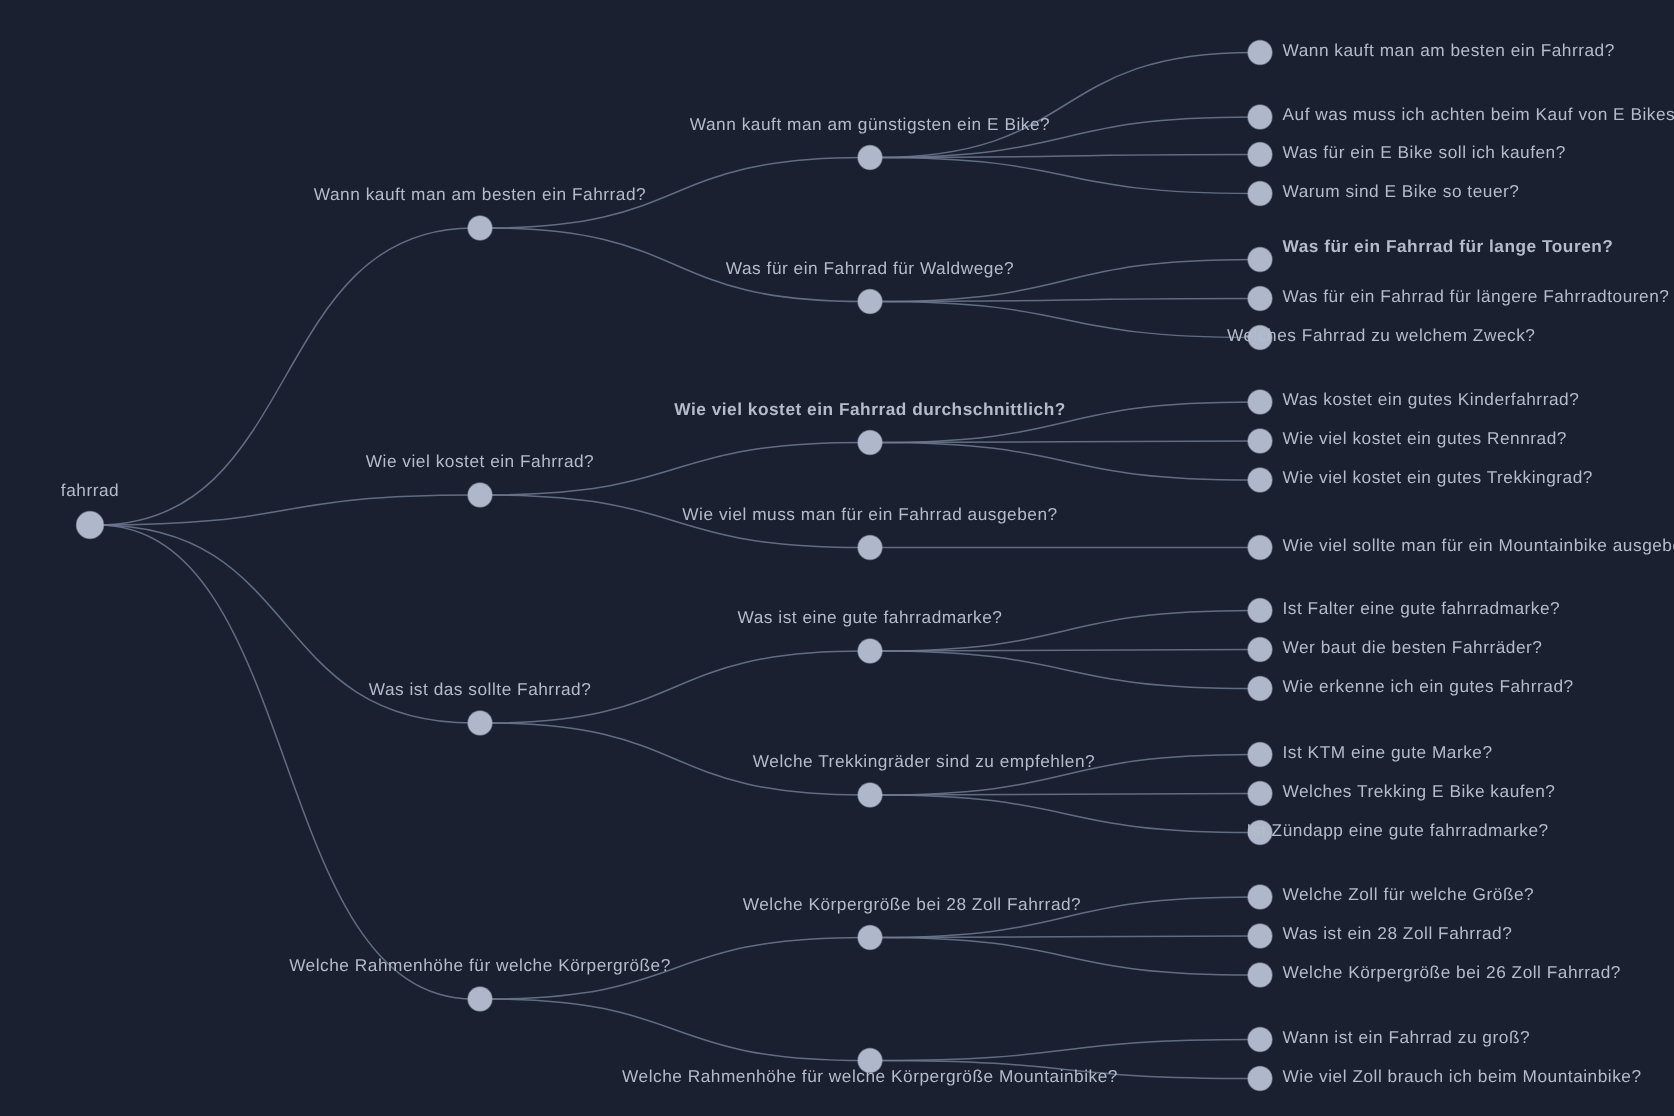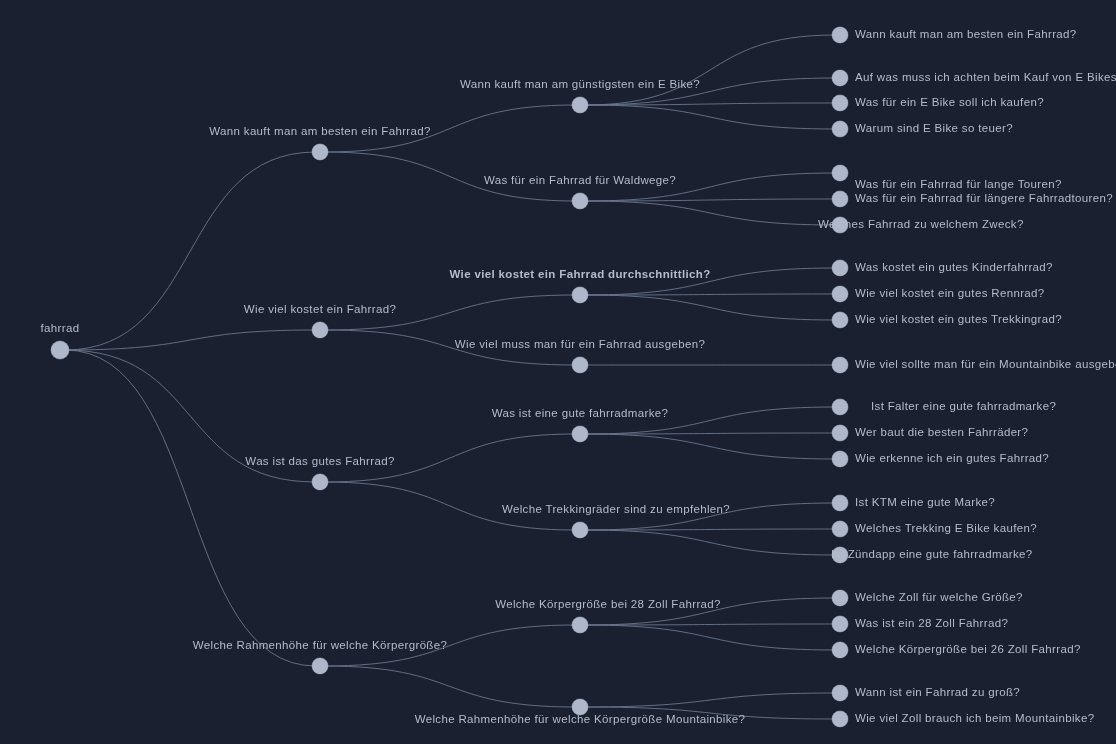--- a/index.html
+++ b/index.html
@@ -89,21 +89,21 @@
       <path d="M 584.4 707 C 722.56 707, 697.44 719, 835.6 719" fill="none" stroke="#6e7a92" stroke-width="1" stroke-opacity="0.85"></path>
     </svg>
   <div id="nodes">
       <div class="node" style="left: 60px; top: 350px; width: 18px; height: 18px; background: rgb(174, 184, 202);"></div>
       <div class="node-label label-above" style="color: rgb(180, 188, 201); left: 60px; top: 334px;">fahrrad</div>
       <div class="node" style="left: 320px; top: 152px; width: 16px; height: 16px; background: rgb(174, 184, 202);"></div>
       <div class="node-label label-above" style="color: rgb(180, 188, 201); left: 320px; top: 137px;">Wann kauft man am besten ein Fahrrad?</div>
       <div class="node" style="left: 320px; top: 330px; width: 16px; height: 16px; background: rgb(174, 184, 202);"></div>
       <div class="node-label label-above" style="color: rgb(180, 188, 201); left: 320px; top: 315px;">Wie viel kostet ein Fahrrad?</div>
       <div class="node" style="left: 320px; top: 482px; width: 16px; height: 16px; background: rgb(174, 184, 202);"></div>
-      <div class="node-label label-above" style="color: rgb(180, 188, 201); left: 320px; top: 467px;">Was ist das gutes Fahrrad?</div>
+      <div class="node-label label-above" style="color: rgb(180, 188, 201); left: 320px; top: 467px;">Was ist das sollte Fahrrad?</div>
       <div class="node" style="left: 320px; top: 666px; width: 16px; height: 16px; background: rgb(174, 184, 202);"></div>
       <div class="node-label label-above" style="color: rgb(180, 188, 201); left: 320px; top: 651px;">Welche Rahmenhöhe für welche Körpergröße?</div>
       <div class="node" style="left: 580px; top: 105px; width: 16px; height: 16px; background: rgb(174, 184, 202);"></div>
       <div class="node-label label-above" style="color: rgb(180, 188, 201); left: 580px; top: 90px; text-align: right;">Wann kauft man am günstigsten ein E Bike?</div>
       <div class="node" style="left: 580px; top: 201px; width: 16px; height: 16px; background: rgb(174, 184, 202);"></div>
       <div class="node-label label-above" style="color: rgb(180, 188, 201); left: 580px; top: 186px;">Was für ein Fahrrad für Waldwege?</div>
       <div class="node" style="left: 580px; top: 295px; width: 16px; height: 16px; background: rgb(174, 184, 202);"></div>
       <div class="node-label label-above" style="color: rgb(180, 188, 201); left: 580px; top: 280px; font-weight: bold;">Wie viel kostet ein Fahrrad durchschnittlich?</div>
       <div class="node" style="left: 580px; top: 365px; width: 16px; height: 16px; background: rgb(174, 184, 202);"></div>
       <div class="node-label label-above" style="color: rgb(180, 188, 201); left: 580px; top: 350px;">Wie viel muss man für ein Fahrrad ausgeben?</div>
@@ -117,35 +117,35 @@
       <div class="node-label label-above" style="color: rgb(180, 188, 201); left: 580px; top: 725px;">Welche Rahmenhöhe für welche Körpergröße Mountainbike?</div>
       <div class="node" style="left: 840px; top: 35px; width: 16px; height: 16px; background: rgb(174, 184, 202);"></div>
       <div class="node-label label-right" style="color: rgb(180, 188, 201); left: 855px; top: 35px;">Wann kauft man am besten ein Fahrrad?</div>
       <div class="node" style="left: 840px; top: 78px; width: 16px; height: 16px; background: rgb(174, 184, 202);"></div>
       <div class="node-label label-right" style="color: rgb(180, 188, 201); left: 855px; top: 78px;">Auf was muss ich achten beim Kauf von E Bikes?</div>
       <div class="node" style="left: 840px; top: 103px; width: 16px; height: 16px; background: rgb(174, 184, 202);"></div>
       <div class="node-label label-right" style="color: rgb(180, 188, 201); left: 855px; top: 103px;">Was für ein E Bike soll ich kaufen?</div>
       <div class="node" style="left: 840px; top: 129px; width: 16px; height: 16px; background: rgb(174, 184, 202);"></div>
       <div class="node-label label-right" style="color: rgb(180, 188, 201); left: 855px; top: 129px;">Warum sind E Bike so teuer?</div>
       <div class="node" style="left: 840px; top: 173px; width: 16px; height: 16px; background: rgb(174, 184, 202);"></div>
-      <div class="node-label label-right" style="color: rgb(180, 188, 201); left: 855px; top: 185px;">Was für ein Fahrrad für lange Touren?</div>
+      <div class="node-label label-right" style="color: rgb(180, 188, 201); left: 855px; top: 166px; font-weight: bold;">Was für ein Fahrrad für lange Touren?</div>
       <div class="node" style="left: 840px; top: 199px; width: 16px; height: 16px; background: rgb(174, 184, 202);"></div>
       <div class="node-label label-right" style="color: rgb(180, 188, 201); left: 855px; top: 199px;">Was für ein Fahrrad für längere Fahrradtouren?</div>
       <div class="node" style="left: 840px; top: 225px; width: 16px; height: 16px; background: rgb(174, 184, 202);"></div>
       <div class="node-label label-right" style="color: rgb(180, 188, 201); left: 818px; top: 225px;">Welches Fahrrad zu welchem Zweck?</div>
       <div class="node" style="left: 840px; top: 268px; width: 16px; height: 16px; background: rgb(174, 184, 202);"></div>
       <div class="node-label label-right" style="color: rgb(180, 188, 201); left: 855px; top: 268px; text-align: center;">Was kostet ein gutes Kinderfahrrad?</div>
       <div class="node" style="left: 840px; top: 294px; width: 16px; height: 16px; background: rgb(174, 184, 202);"></div>
       <div class="node-label label-right" style="color: rgb(180, 188, 201); left: 855px; top: 294px;">Wie viel kostet ein gutes Rennrad?</div>
       <div class="node" style="left: 840px; top: 320px; width: 16px; height: 16px; background: rgb(174, 184, 202);"></div>
       <div class="node-label label-right" style="color: rgb(180, 188, 201); left: 855px; top: 320px;">Wie viel kostet ein gutes Trekkingrad?</div>
       <div class="node" style="left: 840px; top: 365px; width: 16px; height: 16px; background: rgb(174, 184, 202);"></div>
       <div class="node-label label-right" style="color: rgb(180, 188, 201); left: 855px; top: 365px;">Wie viel sollte man für ein Mountainbike ausgeben?</div>
       <div class="node" style="left: 840px; top: 407px; width: 16px; height: 16px; background: rgb(174, 184, 202);"></div>
-      <div class="node-label label-right" style="color: rgb(180, 188, 201); left: 855px; top: 407px; margin-left: 16px;">Ist Falter eine gute fahrradmarke?</div>
+      <div class="node-label label-right" style="color: rgb(180, 188, 201); left: 855px; top: 407px;">Ist Falter eine gute fahrradmarke?</div>
       <div class="node" style="left: 840px; top: 433px; width: 16px; height: 16px; background: rgb(174, 184, 202);"></div>
       <div class="node-label label-right" style="color: rgb(180, 188, 201); left: 855px; top: 433px;">Wer baut die besten Fahrräder?</div>
       <div class="node" style="left: 840px; top: 459px; width: 16px; height: 16px; background: rgb(174, 184, 202);"></div>
       <div class="node-label label-right" style="color: rgb(180, 188, 201); left: 855px; top: 459px;">Wie erkenne ich ein gutes Fahrrad?</div>
       <div class="node" style="left: 840px; top: 503px; width: 16px; height: 16px; background: rgb(174, 184, 202);"></div>
       <div class="node-label label-right" style="color: rgb(180, 188, 201); left: 855px; top: 503px;">Ist KTM eine gute Marke?</div>
       <div class="node" style="left: 840px; top: 529px; width: 16px; height: 16px; background: rgb(174, 184, 202);"></div>
       <div class="node-label label-right" style="color: rgb(180, 188, 201); left: 855px; top: 529px;">Welches Trekking E Bike kaufen?</div>
       <div class="node" style="left: 840px; top: 555px; width: 16px; height: 16px; background: rgb(174, 184, 202);"></div>
       <div class="node-label label-right" style="color: rgb(180, 188, 201); left: 831px; top: 555px;">Ist Zündapp eine gute fahrradmarke?</div>

